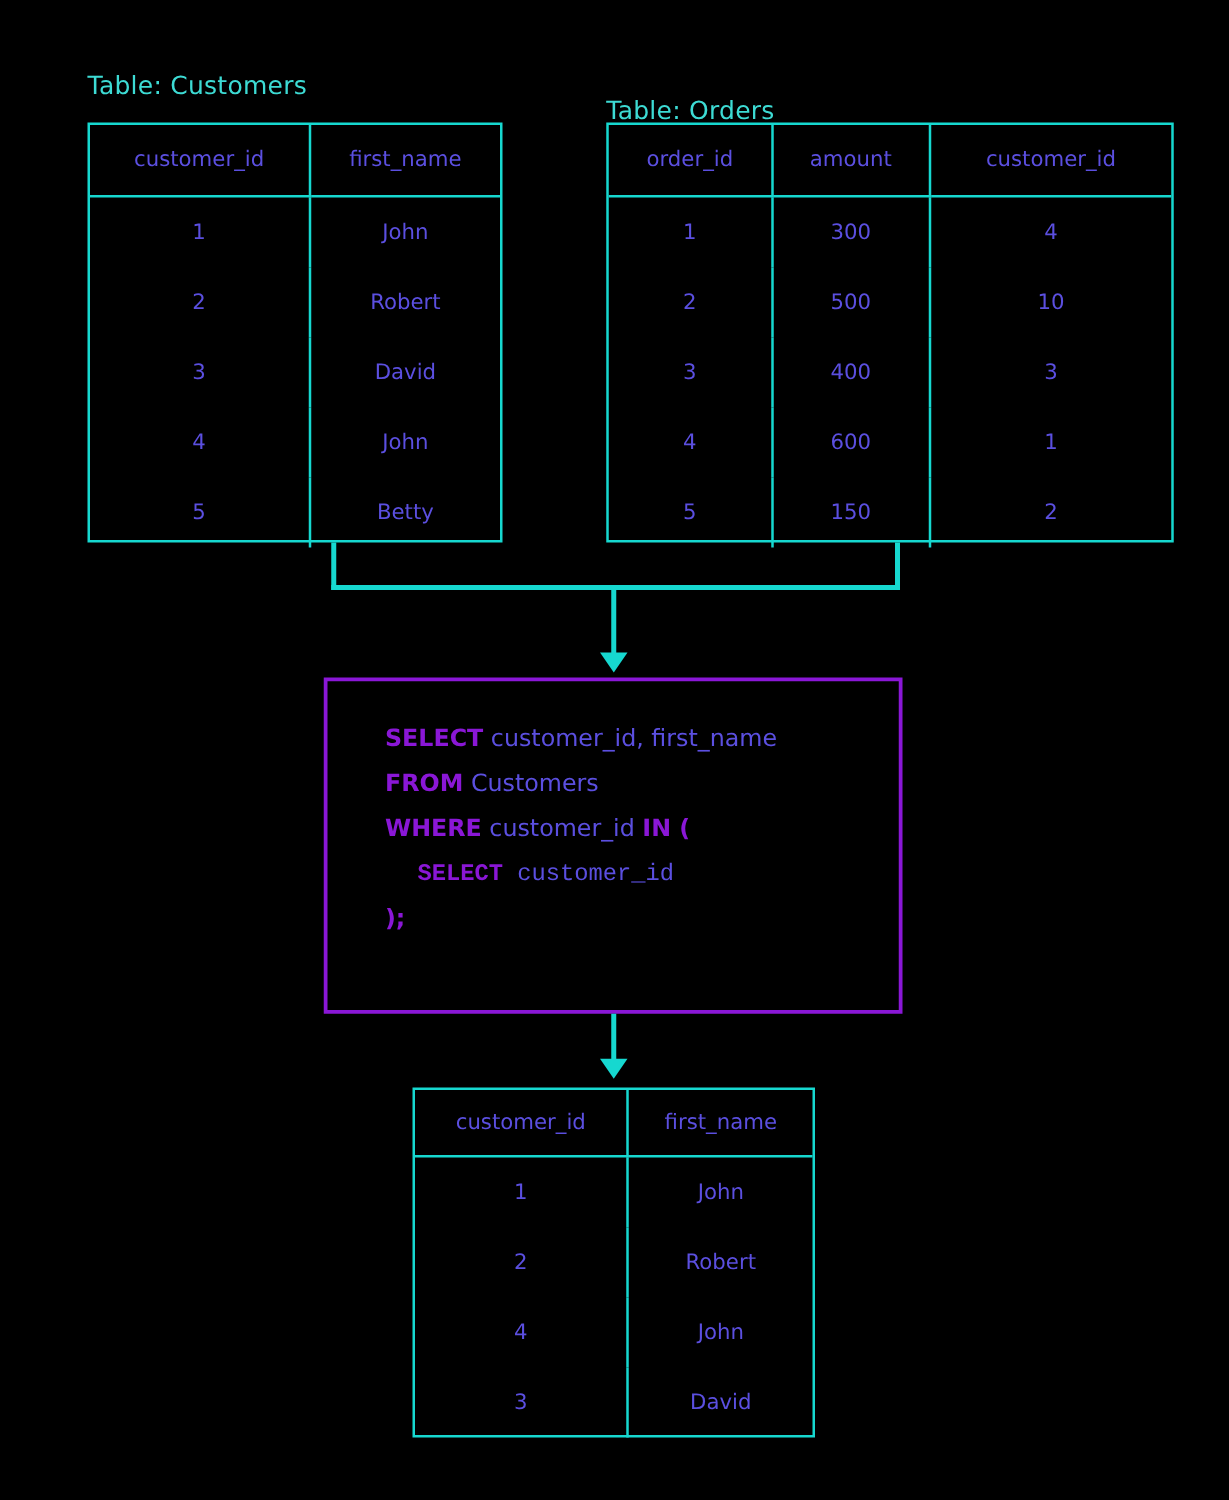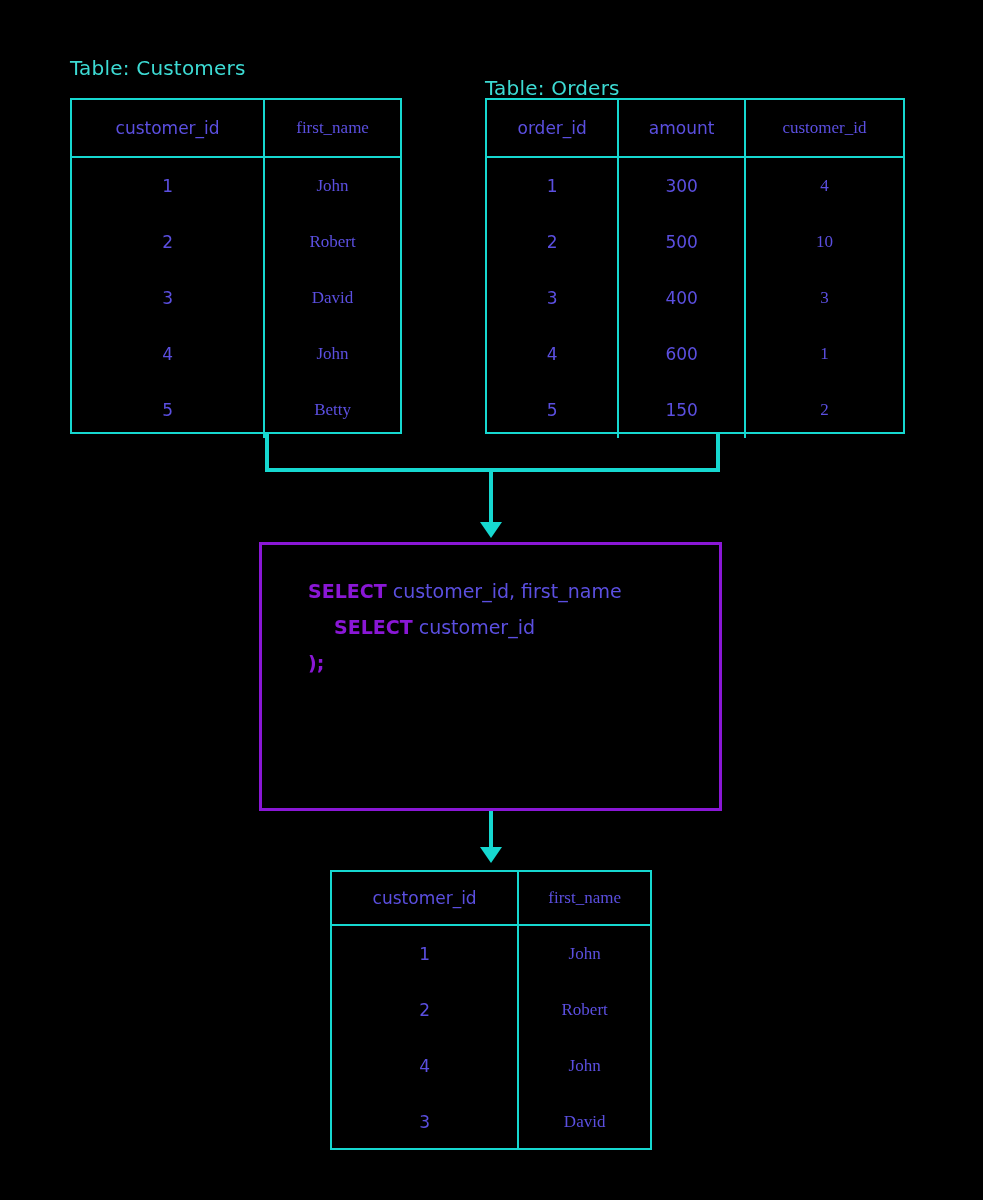--- a/index.html
+++ b/index.html
@@ -57,25 +57,24 @@
     height: 54px;
     border-bottom: 2px solid #16d8d0;
     border-right: 2px solid #16d8d0;
   }
   .db-table td {
     height: 54px;
     border-right: 2px solid #16d8d0;
   }
   .db-table th:last-child, .db-table td:last-child {
     border-right: none;
-    font-family: Liberation Serif, serif;
   }
 
   #table-customers { left: 70px; top: 98px; width: 332px; height: 336px; }
-  #table-orders    { left: 485px; top: 98px; width: 420px; height: 336px; }
+  #table-orders    { left: 485px; top: 98px; width: 454px; height: 336px; }
   #table-result    { left: 330px; top: 870px; width: 322px; height: 280px; }
 
   #table-result th, #table-result td { font-size: 17px; }
   #table-result th { height: 50px; }
   #table-result td { height: 54px; }
 
   
   .line {
     position: absolute;
     background: #16d8d0;
@@ -116,21 +115,21 @@
     font-size: 19px;
     line-height: 36px;
     color: #5b4fe0;
     white-space: pre;
   }
   .kw {
     color: #8a17d6;
     font-weight: bold;
     margin-top: 21px;
   }
-  .indent { padding-left: 26px; }
+  .indent { padding-left: 26px; font-family: Liberation Mono, monospace; }
 </style>
 </head>
 <body>
 
 <div class="stage">
 
   <div class="table-title" id="title-customers">Table: Customers</div>
   <div class="table-title" id="title-orders">Table: Orders</div>
 
   <div class="db-table" id="table-customers">
@@ -206,20 +205,22 @@
   </div>
 
   <div class="line" id="stub-customers"></div>
   <div class="line" id="stub-orders"></div>
   <div class="line" id="bridge"></div>
   <div class="line" id="drop-to-query"></div>
   <div class="arrow-down" id="arrow-query"></div>
 
   <div id="query-box">
     <div class="code-line"><span class="kw">SELECT</span><span> customer_id, first_name</span></div>
+    <div class="code-line"><span class="kw">FROM</span><span> Customers</span></div>
+    <div class="code-line"><span class="kw">WHERE</span><span> customer_id </span><span class="kw">IN (</span></div>
     <div class="code-line indent"><span class="kw">SELECT</span><span> customer_id</span></div>
     <div class="code-line"><span class="kw">);</span></div>
   </div>
 
   <div class="line" id="drop-to-result"></div>
   <div class="arrow-down" id="arrow-result"></div>
 
   <div class="db-table" id="table-result">
     <table>
       <thead>

